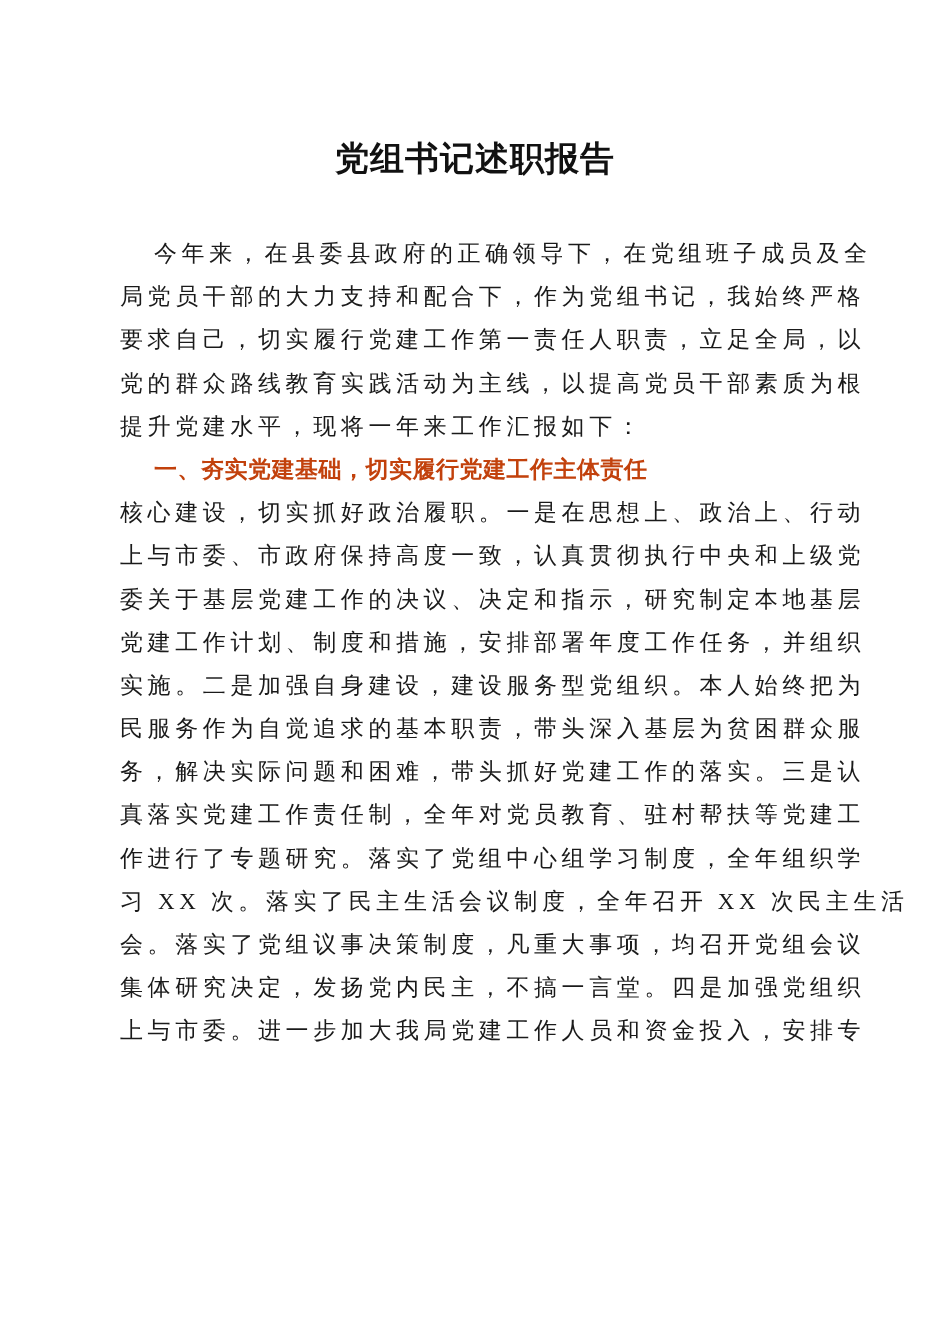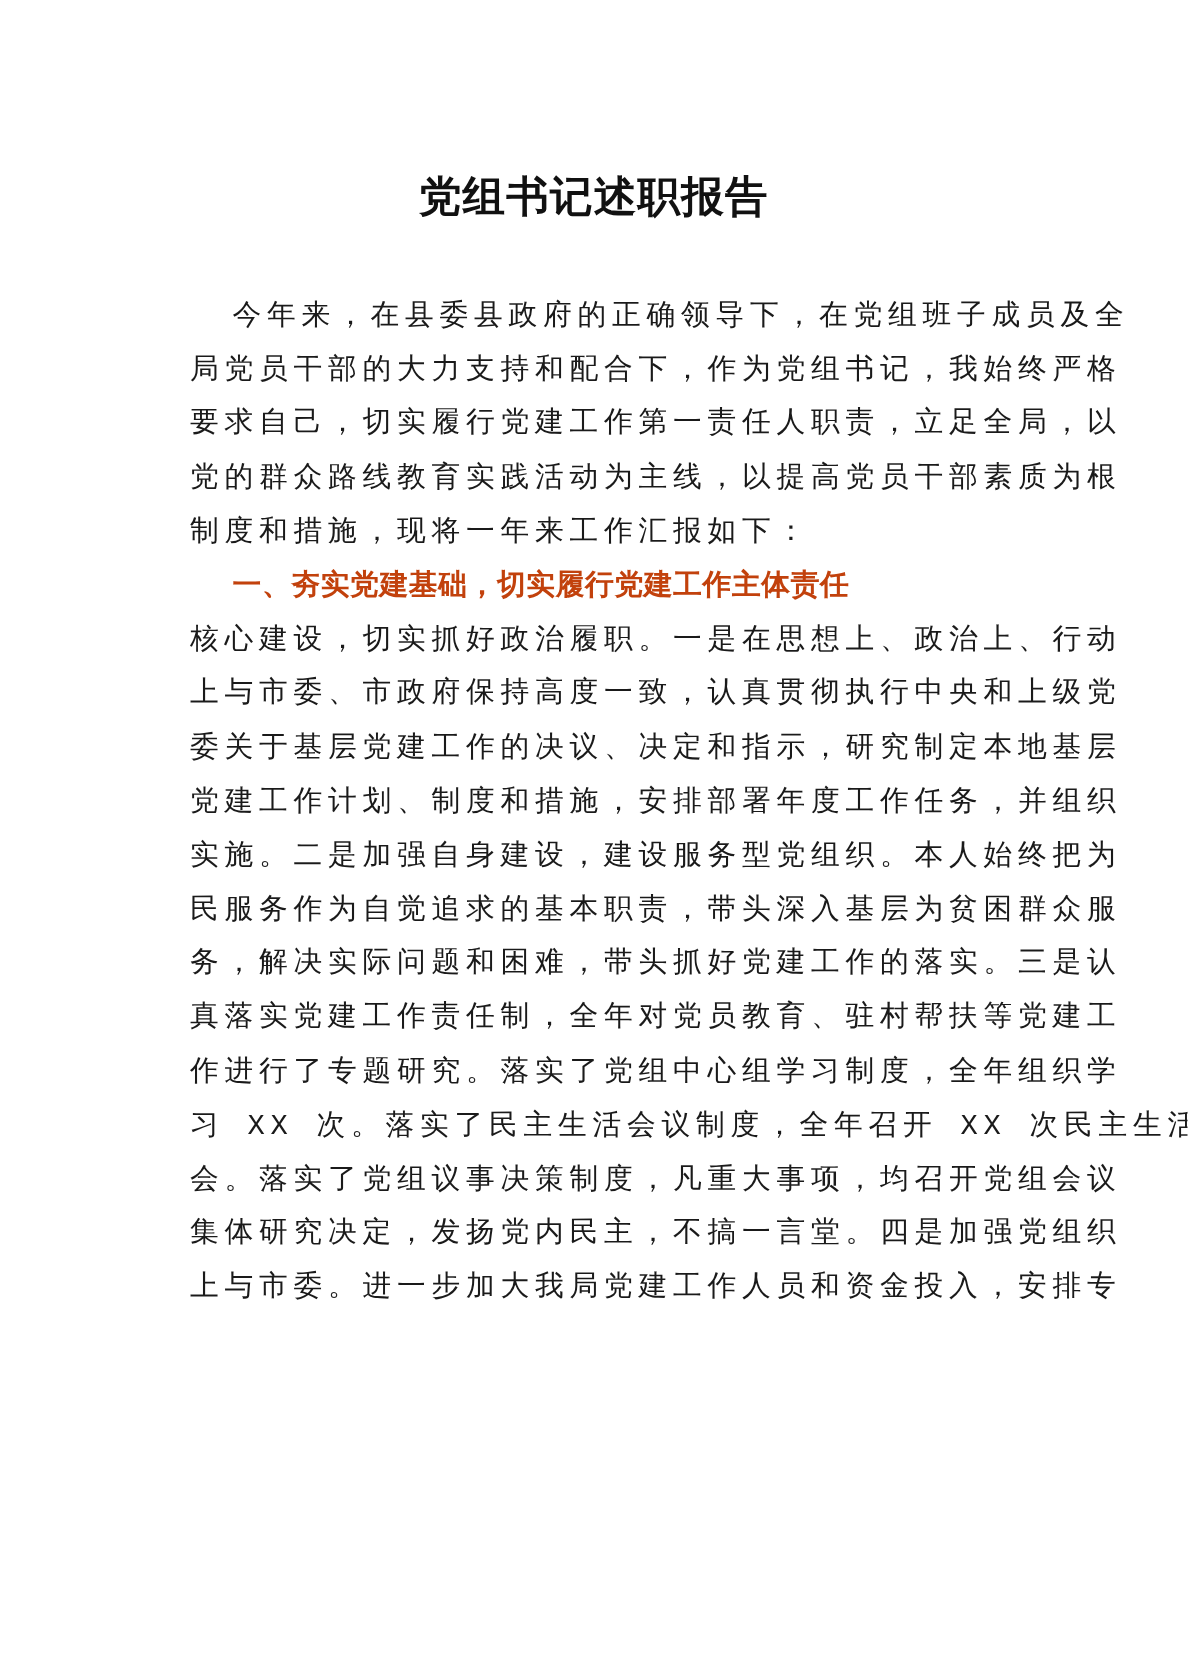--- a/index.html
+++ b/index.html
@@ -8,22 +8,22 @@
       position: absolute; left: 0; top: 0; width: 776px; height: 1344px; background: #ffffff;
     }
     .title {
       position: absolute; left: 0; top: 136px; width: 950px; text-align: center;
       font-family: "DejaVu Serif", "Liberation Serif", serif;
       font-weight: bold; font-size: 34px; letter-spacing: 1px; color: #111;
       line-height: 44px;
     }
     .body {
       position: absolute; left: 120px; top: 232px; width: 702px;
-      font-family: Liberation Mono, monospace;
-      font-size: 23px; color: #1a1a1a; margin-left: 32px;
+      font-family: Liberation Serif, serif;
+      font-size: 23px; color: #1a1a1a;
     }
     .line {
       height: 43.2px; line-height: 43.2px; white-space: nowrap;
       text-align: justify; text-align-last: justify;
       letter-spacing: 4.6px;
     }
     .line.last { text-align-last: left; }
     .line.indent { padding-left: 34px; }
     .heading {
       height: 43.2px; line-height: 43.2px; white-space: nowrap;
@@ -36,21 +36,21 @@
 
 <div class="page">
   <div class="title">党组书记述职报告</div>
 
   <div class="body">
     <div>
       <div class="line indent">今年来，在县委县政府的正确领导下，在党组班子成员及全</div>
       <div class="line">局党员干部的大力支持和配合下，作为党组书记，我始终严格</div>
       <div class="line">要求自己，切实履行党建工作第一责任人职责，立足全局，以</div>
       <div class="line">党的群众路线教育实践活动为主线，以提高党员干部素质为根</div>
-      <div class="line last">制度和措施，现将一年来工作汇报如下：</div>
+      <div class="line last">提升党建水平，现将一年来工作汇报如下：</div>
     </div>
 
     <div class="heading">一、夯实党建基础，切实履行党建工作主体责任</div>
 
     <div>
       <div class="line">核心建设，切实抓好政治履职。一是在思想上、政治上、行动</div>
       <div class="line">上与市委、市政府保持高度一致，认真贯彻执行中央和上级党</div>
       <div class="line">委关于基层党建工作的决议、决定和指示，研究制定本地基层</div>
       <div class="line">党建工作计划、制度和措施，安排部署年度工作任务，并组织</div>
       <div class="line">实施。二是加强自身建设，建设服务型党组织。本人始终把为</div>

